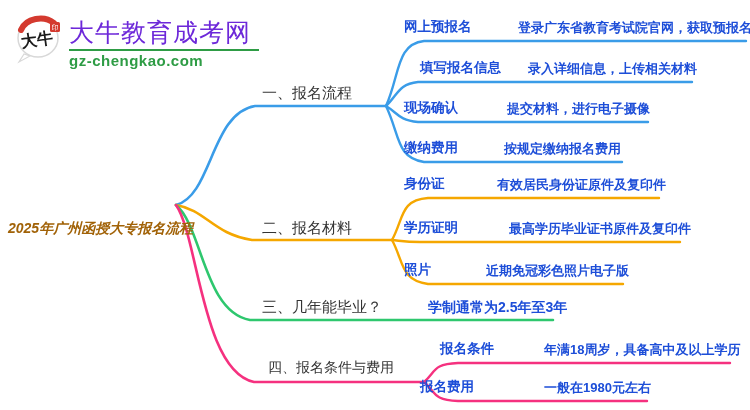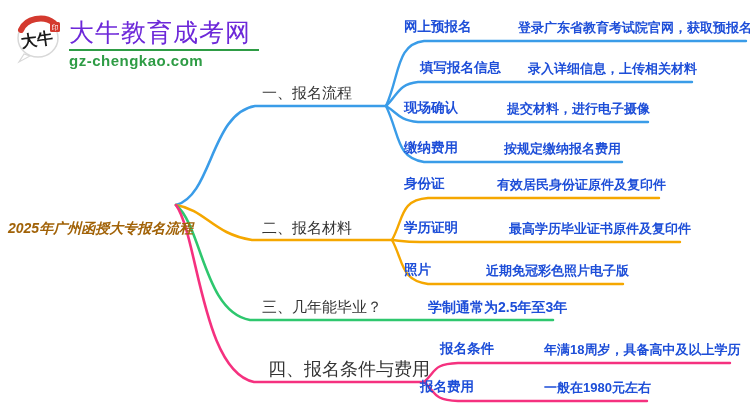--- a/index.html
+++ b/index.html
@@ -76,21 +76,21 @@
   <div class="logo-divider"></div>
   <div class="logo-sub">gz-chengkao.com</div>
 </div>
 
 <div class="root-title">2025年广州函授大专报名流程</div>
 
 <div class="branch-label" style="left:262px;top:85px">一、报名流程</div>
 <div class="branch-label" style="left:262px;top:220px">二、报名材料</div>
 <div class="branch-label" style="left:262px;top:299px">三、几年能毕业？</div>
 <div class="desc" style="left:428px;top:300px;font-size:14px">学制通常为2.5年至3年</div>
-<div class="branch-label" style="left:268px;top:360px;font-size:18px">四、报名条件与费用</div>
+<div class="branch-label" style="left:268px;top:360px;font-size:14px">四、报名条件与费用</div>
 
 <span class="lbl" style="left:404px;top:20px">网上预报名</span>
 <span class="desc" style="left:518px;top:21px">登录广东省教育考试院官网，获取预报名号</span>
 <span class="lbl" style="left:420px;top:61px">填写报名信息</span>
 <span class="desc" style="left:528px;top:62px">录入详细信息，上传相关材料</span>
 <span class="lbl" style="left:404px;top:101px">现场确认</span>
 <span class="desc" style="left:507px;top:102px">提交材料，进行电子摄像</span>
 <span class="lbl" style="left:404px;top:141px">缴纳费用</span>
 <span class="desc" style="left:504px;top:142px">按规定缴纳报名费用</span>
 

